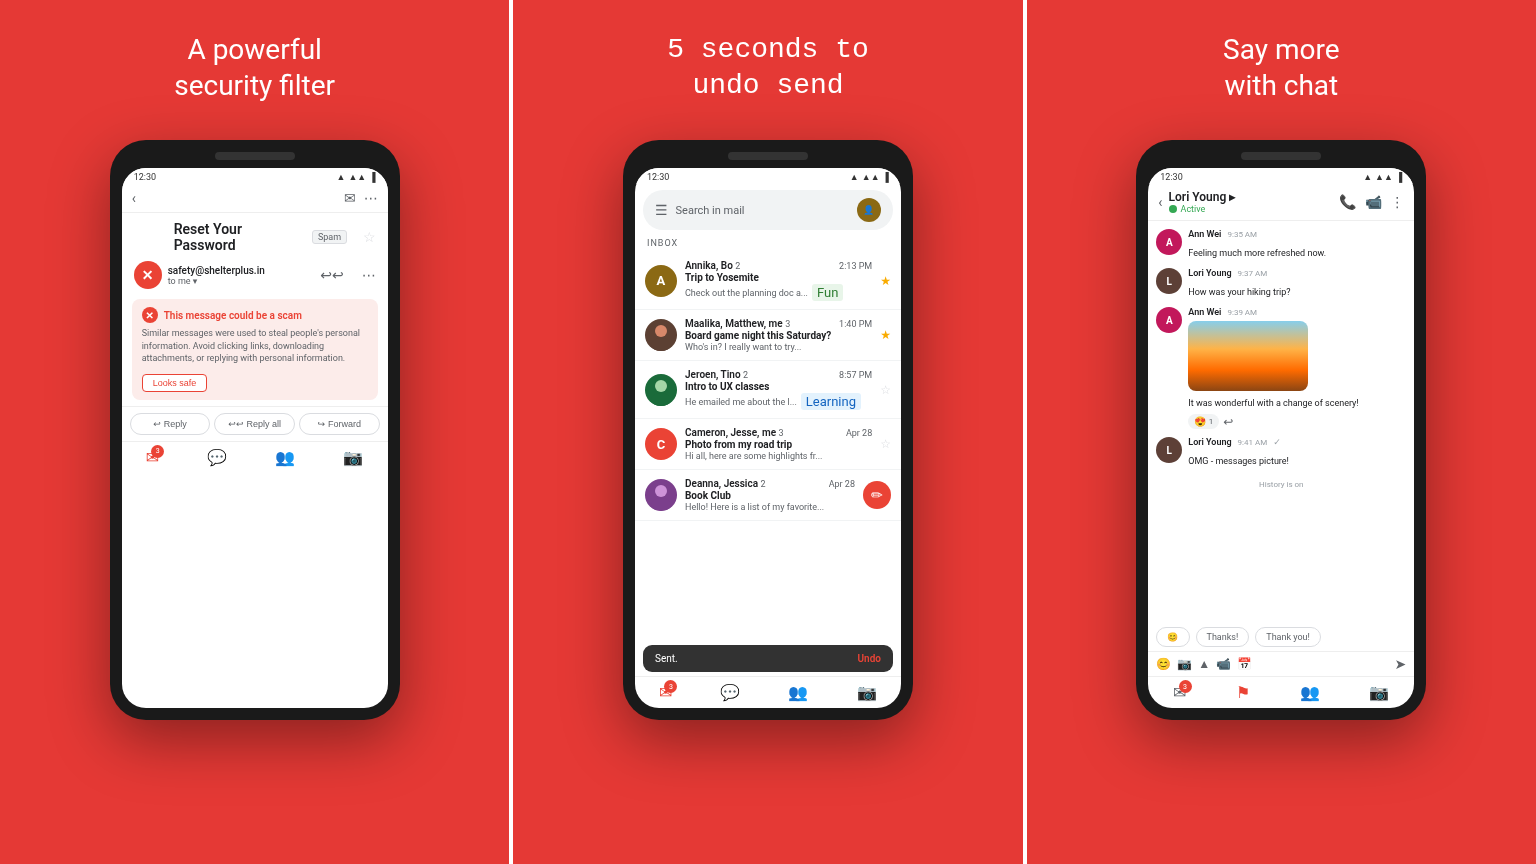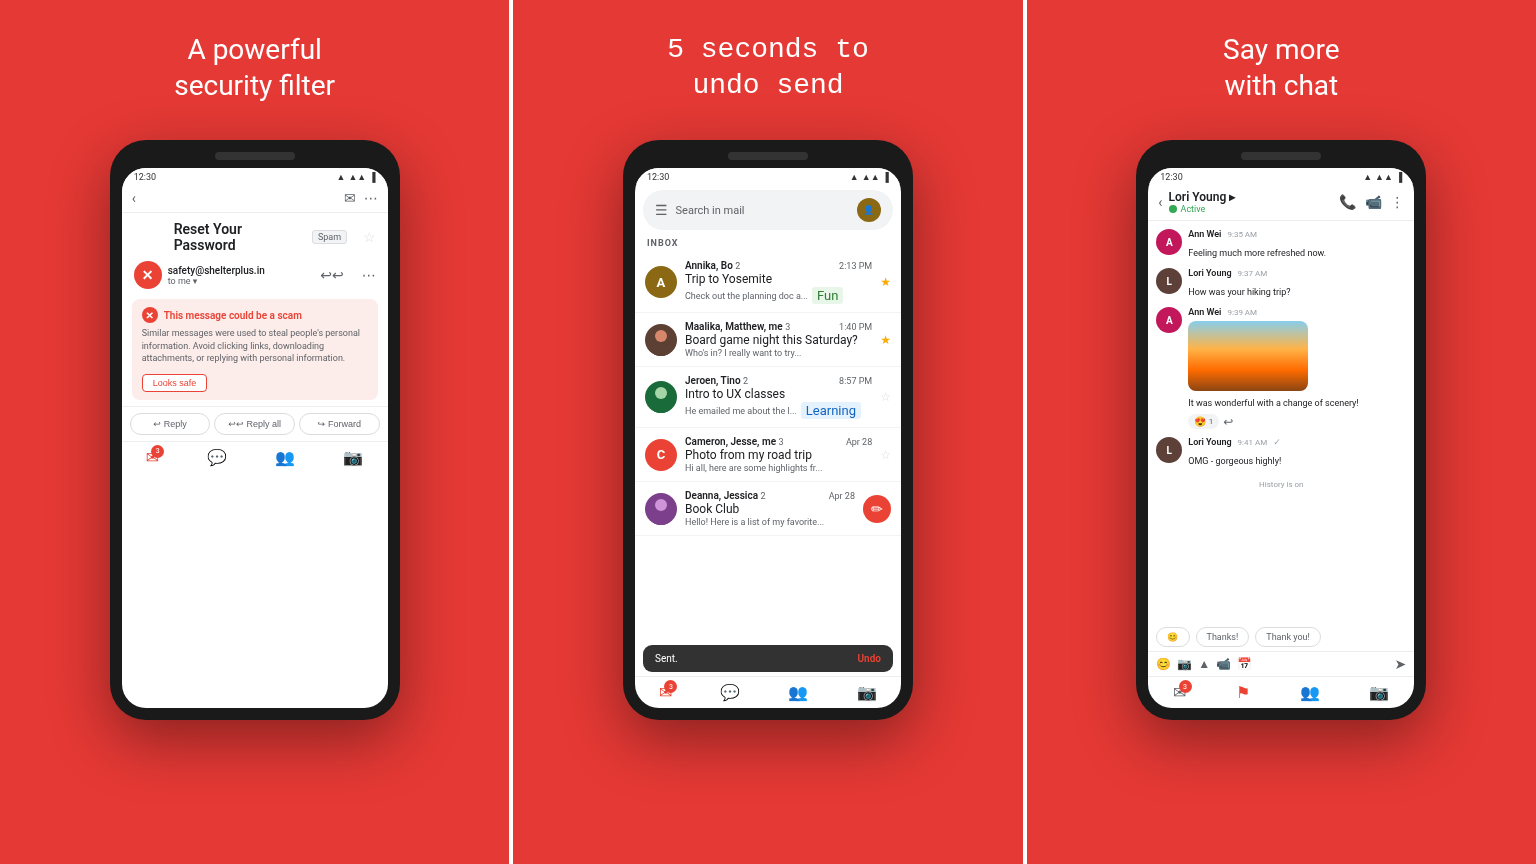--- a/index.html
+++ b/index.html
@@ -268,21 +268,21 @@
       overflow: hidden;
       display: flex;
       align-items: center;
       justify-content: center;
       color: white;
       font-size: 10px;
     }
     .inbox-label {
       padding: 2px 12px 4px;
       font-size: 9px;
-      font-weight: 700;
+      font-weight: 400;
       color: #5f6368;
       letter-spacing: 1px;
       flex-shrink: 0;
     }
     .email-list {
       flex: 1;
       overflow: hidden;
     }
     .email-row {
       display: flex;
@@ -316,22 +316,22 @@
     .row-sender {
       font-size: 10px;
       font-weight: 600;
       color: #202124;
     }
     .row-time {
       font-size: 9px;
       color: #5f6368;
     }
     .row-subject {
-      font-size: 12px;
-      font-weight: 400;
+      font-size: 10px;
+      font-weight: 700;
       color: #202124;
       margin-bottom: 1px;
     }
     .row-preview {
       font-size: 9px;
       color: #5f6368;
       white-space: nowrap;
       overflow: hidden;
       text-overflow: ellipsis;
       display: flex;
@@ -854,21 +854,21 @@
         </div>
 
         <div class="chat-msg">
           <div class="msg-avatar" style="background:#5D4037;">L</div>
           <div class="msg-content">
             <div class="msg-header">
               <span class="msg-sender">Lori Young</span>
               <span class="msg-time">9:41 AM</span>
               <span style="font-size:9px;color:#9AA0A6;">✓</span>
             </div>
-            <span class="msg-text">OMG - gorgeous highly!</span>
+            <span class="msg-text">OMG - messages picture!</span>
           </div>
         </div>
 
         <div class="history-note">History is on</div>
       </div>
 
       <div class="quick-replies">
         <div class="quick-reply">😊</div>
         <div class="quick-reply">Thanks!</div>
         <div class="quick-reply">Thank you!</div>

